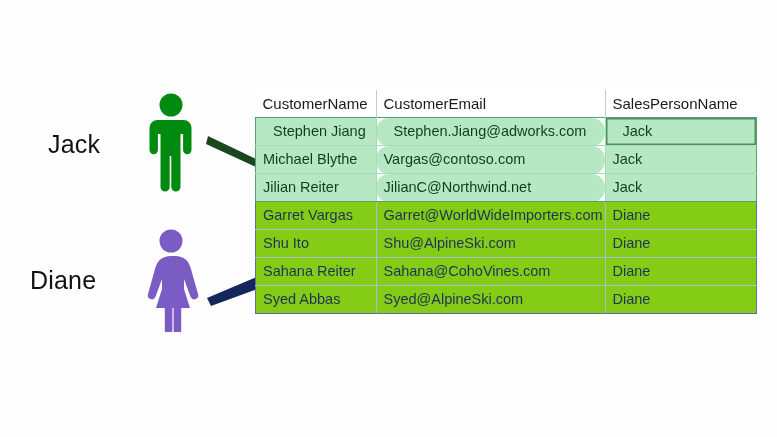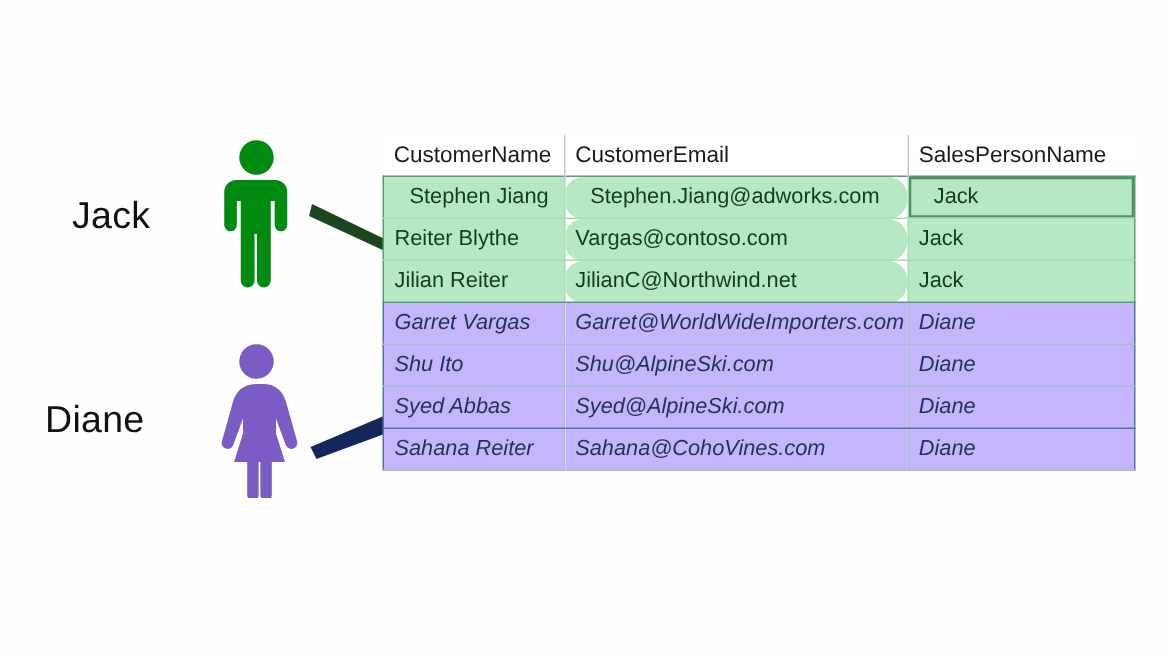--- a/index.html
+++ b/index.html
@@ -88,24 +88,23 @@
   }
   tbody tr.grp-green td.col-name  { border-right: 1px solid #a6dcb6; }
   tbody tr.grp-green td.col-email { border-right: 1px solid #a6dcb6; border-radius: 13px; }
   tbody tr.grp-green.first-in-grp td { border-top: 1.5px solid #5a9e72; padding-left: 17px; }
   tbody tr.grp-green.last-in-grp td  { border-bottom: 1.5px solid #5a9e72; }
   tbody tr.grp-green td.edge-left  { border-left: 1.5px solid #5a9e72; }
   tbody tr.grp-green td.edge-right { border-right: 1.5px solid #5a9e72; }
 
   
   tbody tr.grp-blue td {
-    background: #c4b5fd;
+    background: #84cc16;
     color: #1f3356;
     border-bottom: 1px solid #aabdd8;
-    font-style: italic;
   }
   tbody tr.grp-blue td.col-name  { border-right: 1px solid #aabdd8; }
   tbody tr.grp-blue td.col-email { border-right: 1px solid #aabdd8; margin-top: 18px; }
   tbody tr.grp-blue.first-in-grp td { border-top: 1.5px solid #5a739c; }
   tbody tr.grp-blue.last-in-grp td  { border-bottom: 1.5px solid #5a739c; }
   tbody tr.grp-blue td.edge-left  { border-left: 1.5px solid #5a739c; }
   tbody tr.grp-blue td.edge-right { border-right: 1.5px solid #5a739c; }
 
   
   td.selected-cell {
@@ -147,45 +146,45 @@
       </tr>
     </thead>
     <tbody>
 
       <tr class="grp-green first-in-grp">
         <td class="col-name edge-left">Stephen Jiang</td>
         <td class="col-email">Stephen.Jiang@adworks.com</td>
         <td class="col-sales edge-right selected-cell">Jack</td>
       </tr>
       <tr class="grp-green">
-        <td class="col-name edge-left">Reiter Blythe</td>
+        <td class="col-name edge-left">Michael Blythe</td>
         <td class="col-email">Vargas@contoso.com</td>
         <td class="col-sales edge-right">Jack</td>
       </tr>
       <tr class="grp-green last-in-grp">
         <td class="col-name edge-left">Jilian Reiter</td>
         <td class="col-email">JilianC@Northwind.net</td>
         <td class="col-sales edge-right">Jack</td>
       </tr>
 
       <tr class="grp-blue first-in-grp">
         <td class="col-name edge-left">Garret Vargas</td>
         <td class="col-email">Garret@WorldWideImporters.com</td>
         <td class="col-sales edge-right">Diane</td>
       </tr>
       <tr class="grp-blue">
         <td class="col-name edge-left">Shu Ito</td>
         <td class="col-email">Shu@AlpineSki.com</td>
         <td class="col-sales edge-right">Diane</td>
       </tr>
+      <tr class="grp-blue">
+        <td class="col-name edge-left">Sahana Reiter</td>
+        <td class="col-email">Sahana@CohoVines.com</td>
+        <td class="col-sales edge-right">Diane</td>
+      </tr>
       <tr class="grp-blue last-in-grp">
         <td class="col-name edge-left">Syed Abbas</td>
         <td class="col-email">Syed@AlpineSki.com</td>
-        <td class="col-sales edge-right">Diane</td>
-      </tr>
-      <tr class="grp-blue">
-        <td class="col-name edge-left">Sahana Reiter</td>
-        <td class="col-email">Sahana@CohoVines.com</td>
         <td class="col-sales edge-right">Diane</td>
       </tr>
     </tbody>
   </table>
 </div>
 
 </body></html>

